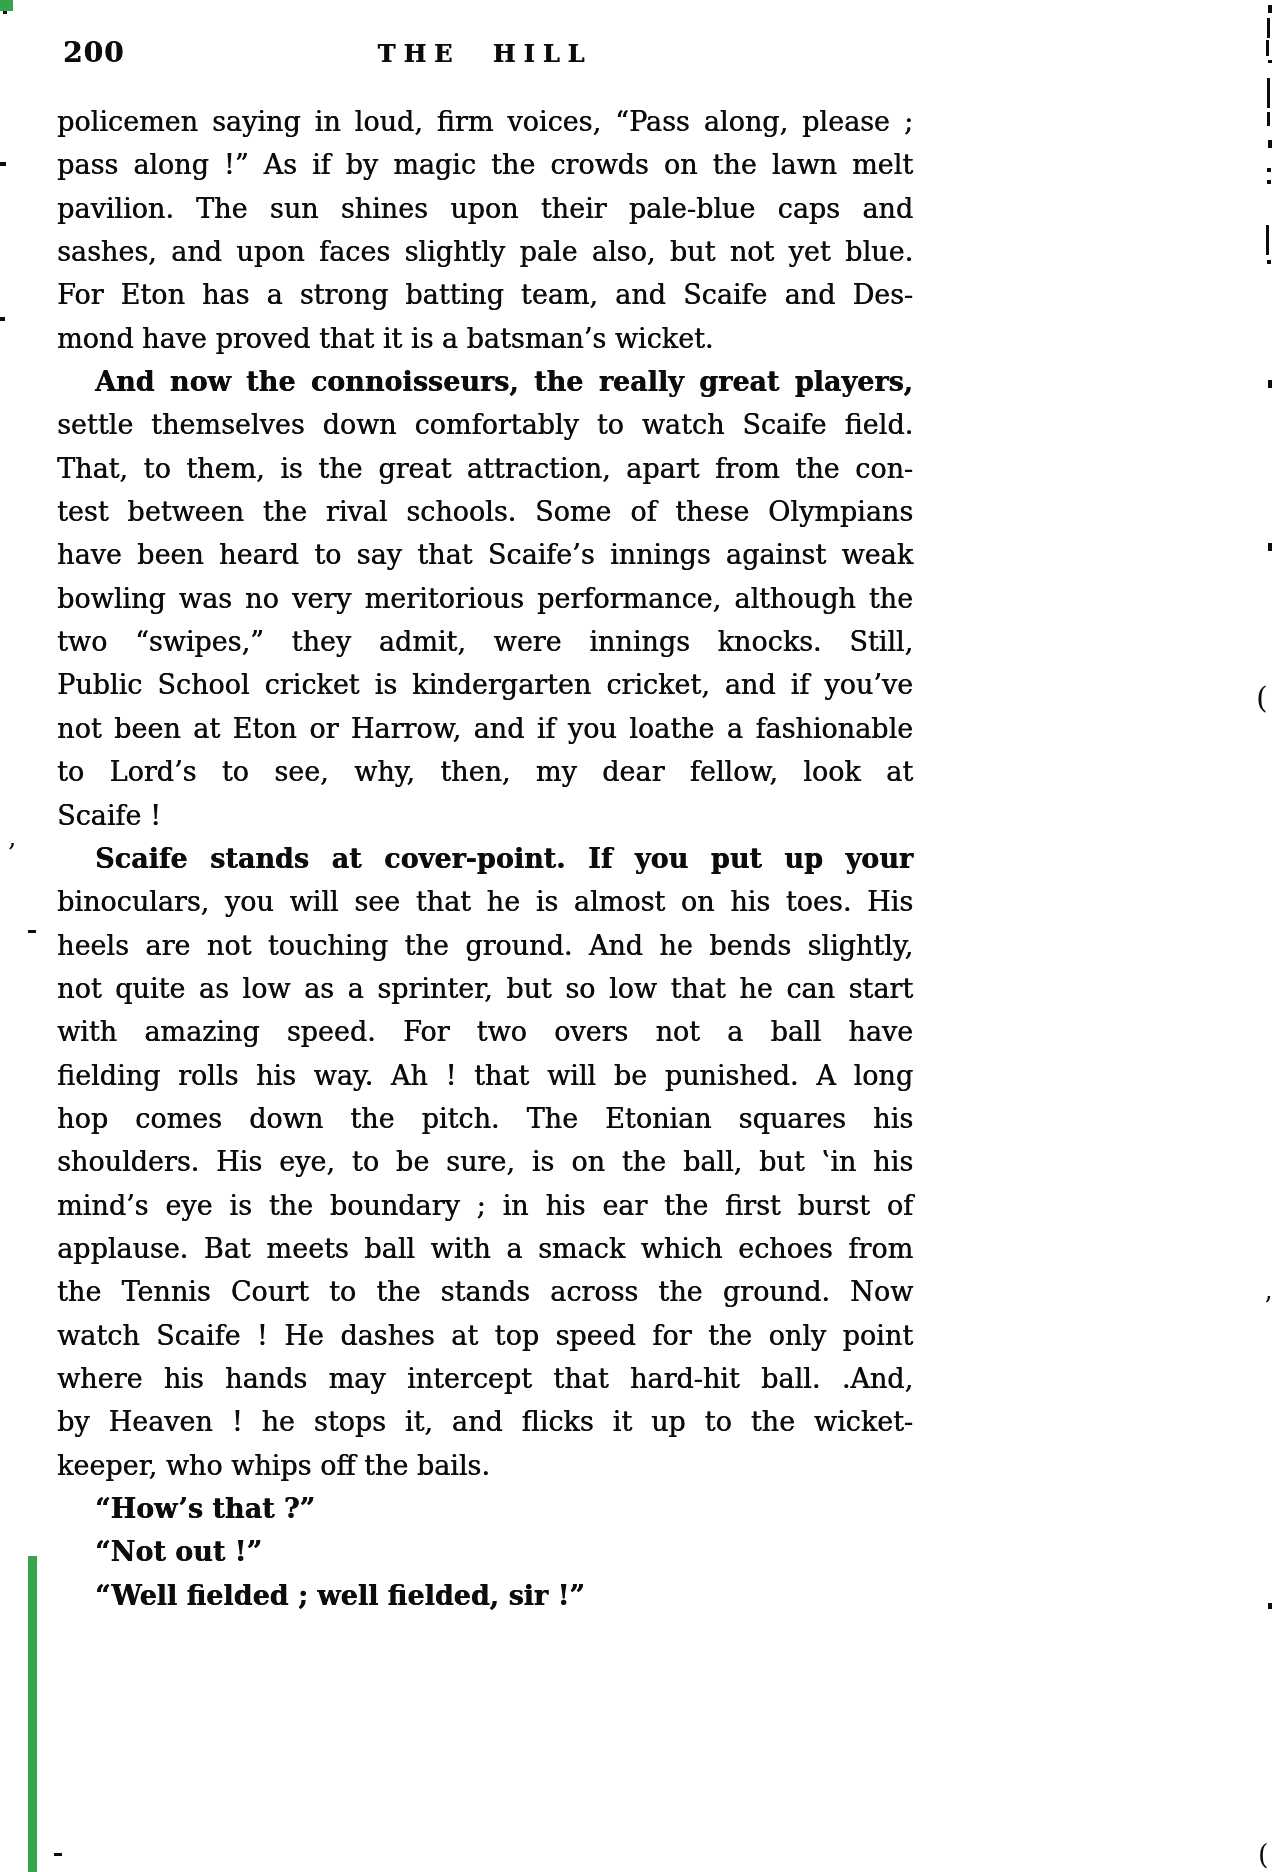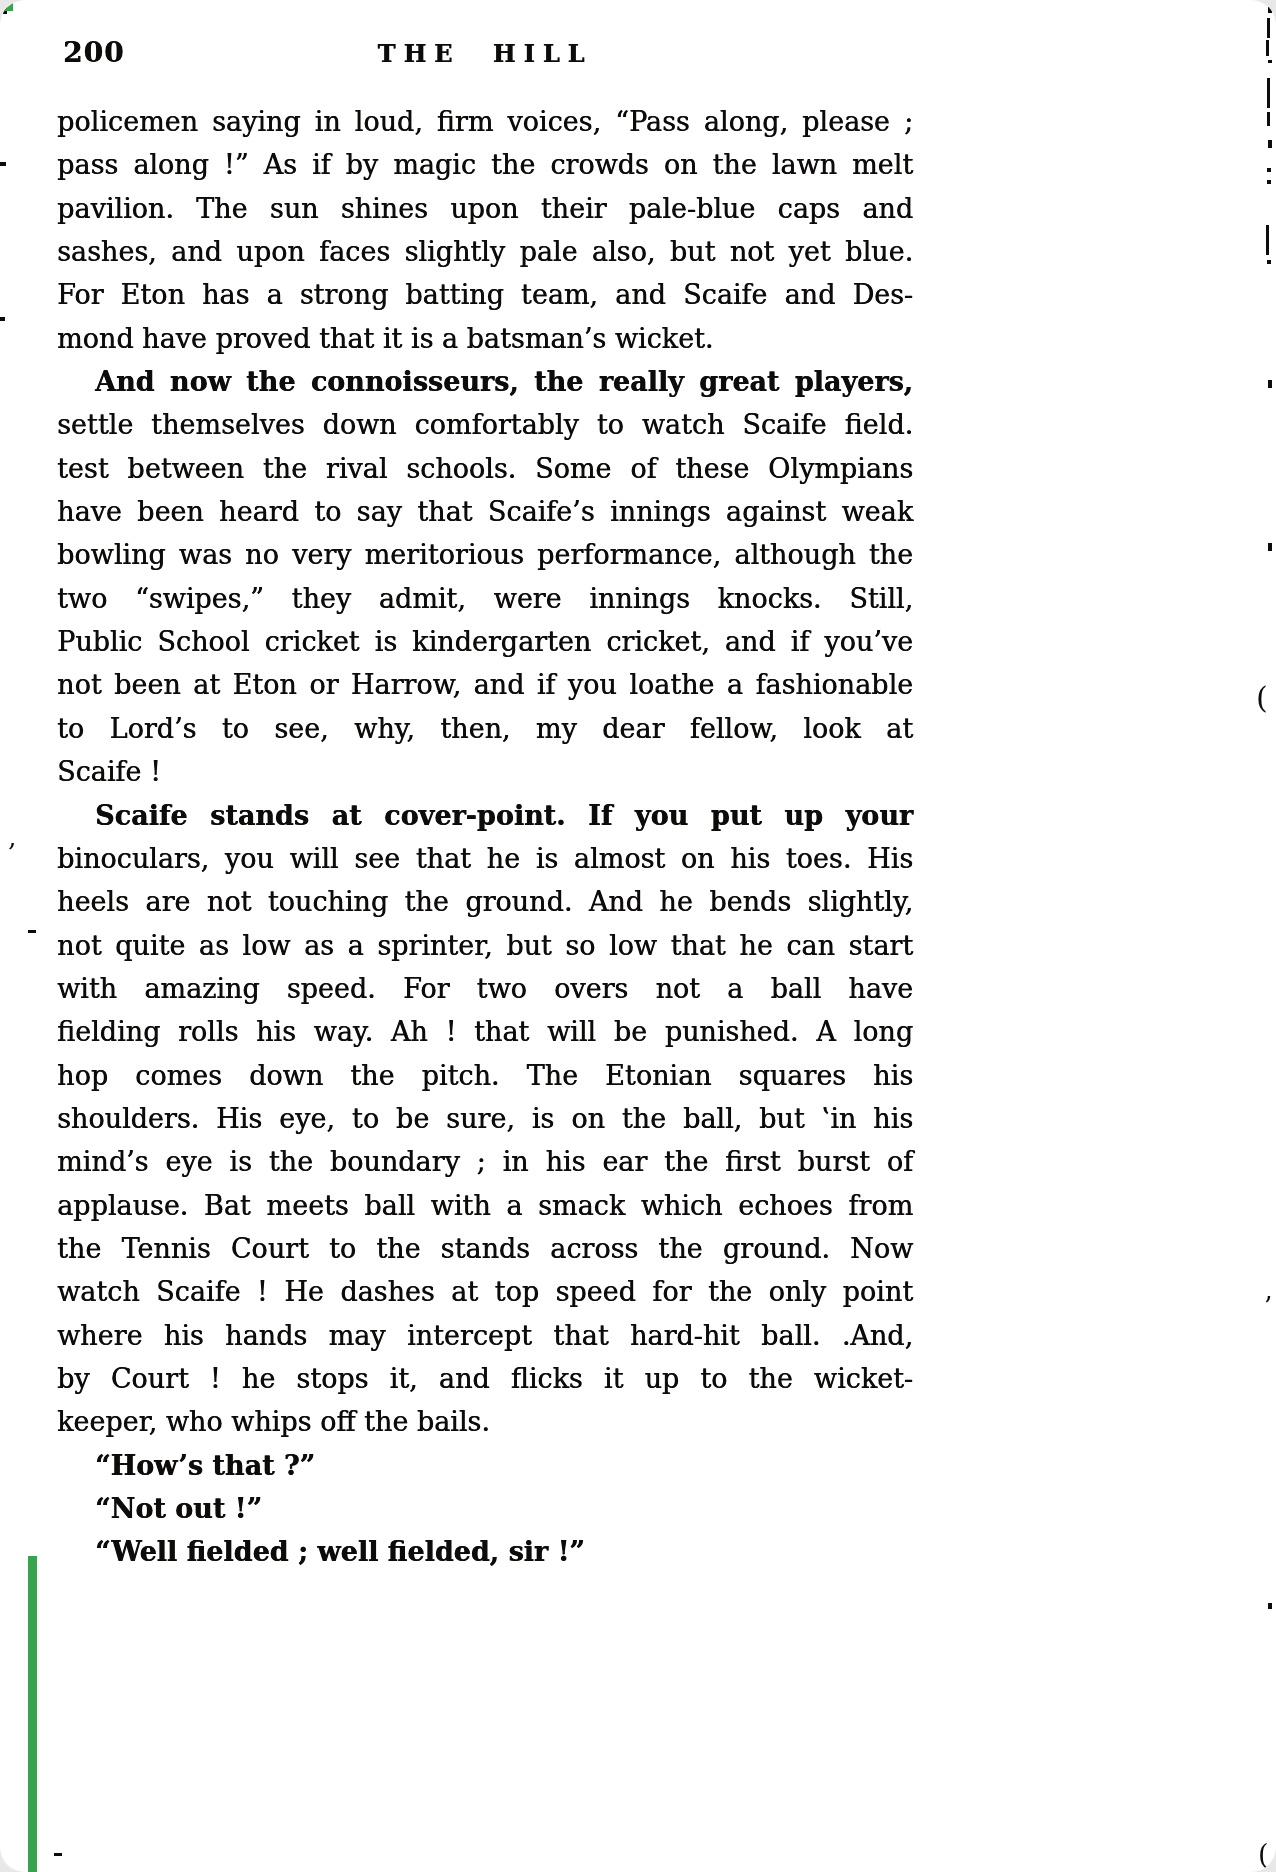--- a/index.html
+++ b/index.html
@@ -3,21 +3,20 @@
 <meta charset="utf-8">
 <style>
   html,body{margin:0;padding:0;background:#e8e8e8;}
   .page{
     position:relative;
     width:1276px;height:1872px;
     background:#ffffff;
     overflow:hidden;
     font-family:"DejaVu Serif","Liberation Serif",serif;
     color:#0d0c0a;
-    border-radius:25px;
   }
   
   .folio{
     position:absolute;left:63px;top:36px;
     font-size:28px;font-weight:bold;letter-spacing:1px;
     text-shadow:0.5px 0 0 currentColor;
   }
   .rtitle{
     position:absolute;left:57px;top:39px;width:856px;
     text-align:center;
@@ -59,20 +58,21 @@
 
   <div class="textblock" id="textblock">
       <div class="line justify">policemen saying in loud, firm voices, “Pass along, please ;</div>
       <div class="line justify">pass along !”   As if by magic the crowds on the lawn melt</div>
       <div class="line justify">pavilion.   The sun shines upon their pale-blue caps and</div>
       <div class="line justify">sashes, and upon faces slightly pale also, but not yet blue.</div>
       <div class="line justify">For Eton has a strong batting team, and Scaife and Des-</div>
       <div class="line">mond have proved that it is a batsman’s wicket.</div>
       <div class="line justify indent">And now the connoisseurs, the really great players,</div>
       <div class="line justify">settle themselves down comfortably to watch Scaife field.</div>
+      <div class="line justify">That, to them, is the great attraction, apart from the con-</div>
       <div class="line justify">test between the rival schools.   Some of these Olympians</div>
       <div class="line justify">have been heard to say that Scaife’s innings against weak</div>
       <div class="line justify">bowling was no very meritorious performance, although the</div>
       <div class="line justify">two “swipes,” they admit, were innings knocks.    Still,</div>
       <div class="line justify">Public School cricket is kindergarten cricket, and if you’ve</div>
       <div class="line justify">not been at Eton or Harrow, and if you loathe a fashionable</div>
       <div class="line justify">to Lord’s to see, why, then, my dear fellow, look at</div>
       <div class="line">Scaife !</div>
       <div class="line justify indent">Scaife stands at cover-point.   If you put up your</div>
       <div class="line justify">binoculars, you will see that he is almost on his toes.   His</div>
@@ -80,21 +80,21 @@
       <div class="line justify">not quite as low as a sprinter, but so low that he can start</div>
       <div class="line justify">with amazing speed.   For two overs not a ball have</div>
       <div class="line justify">fielding rolls his way.   Ah !  that will be punished.   A long</div>
       <div class="line justify">hop comes down the pitch.   The Etonian squares his</div>
       <div class="line justify">shoulders.   His eye, to be sure, is on the ball, but ‛in his</div>
       <div class="line justify">mind’s eye is the boundary ;   in his ear the first burst of</div>
       <div class="line justify">applause.   Bat meets ball with a smack which echoes from</div>
       <div class="line justify">the Tennis Court to the stands across the ground.   Now</div>
       <div class="line justify">watch Scaife !   He dashes at top speed for the only point</div>
       <div class="line justify">where his hands may intercept that hard-hit ball.  .And,</div>
-      <div class="line justify">by Court !  he stops it, and flicks it up to the wicket-</div>
+      <div class="line justify">by Heaven !  he stops it, and flicks it up to the wicket-</div>
       <div class="line">keeper, who whips off the bails.</div>
       <div class="line indent">“How’s that ?”</div>
       <div class="line indent">“Not out !”</div>
       <div class="line indent">“Well fielded ;  well fielded, sir !”</div>
     </div>
 
   <div id="artifacts" style="--green: #35a44c;">
       <div class="artifact " style="left: 3px; top: 8px; width: 4px; height: 6px;"></div>
       <div class="artifact " style="left: 0px; top: 162px; width: 6px; height: 4px;"></div>
       <div class="artifact " style="left: 0px; top: 317px; width: 5px; height: 4px;"></div>

